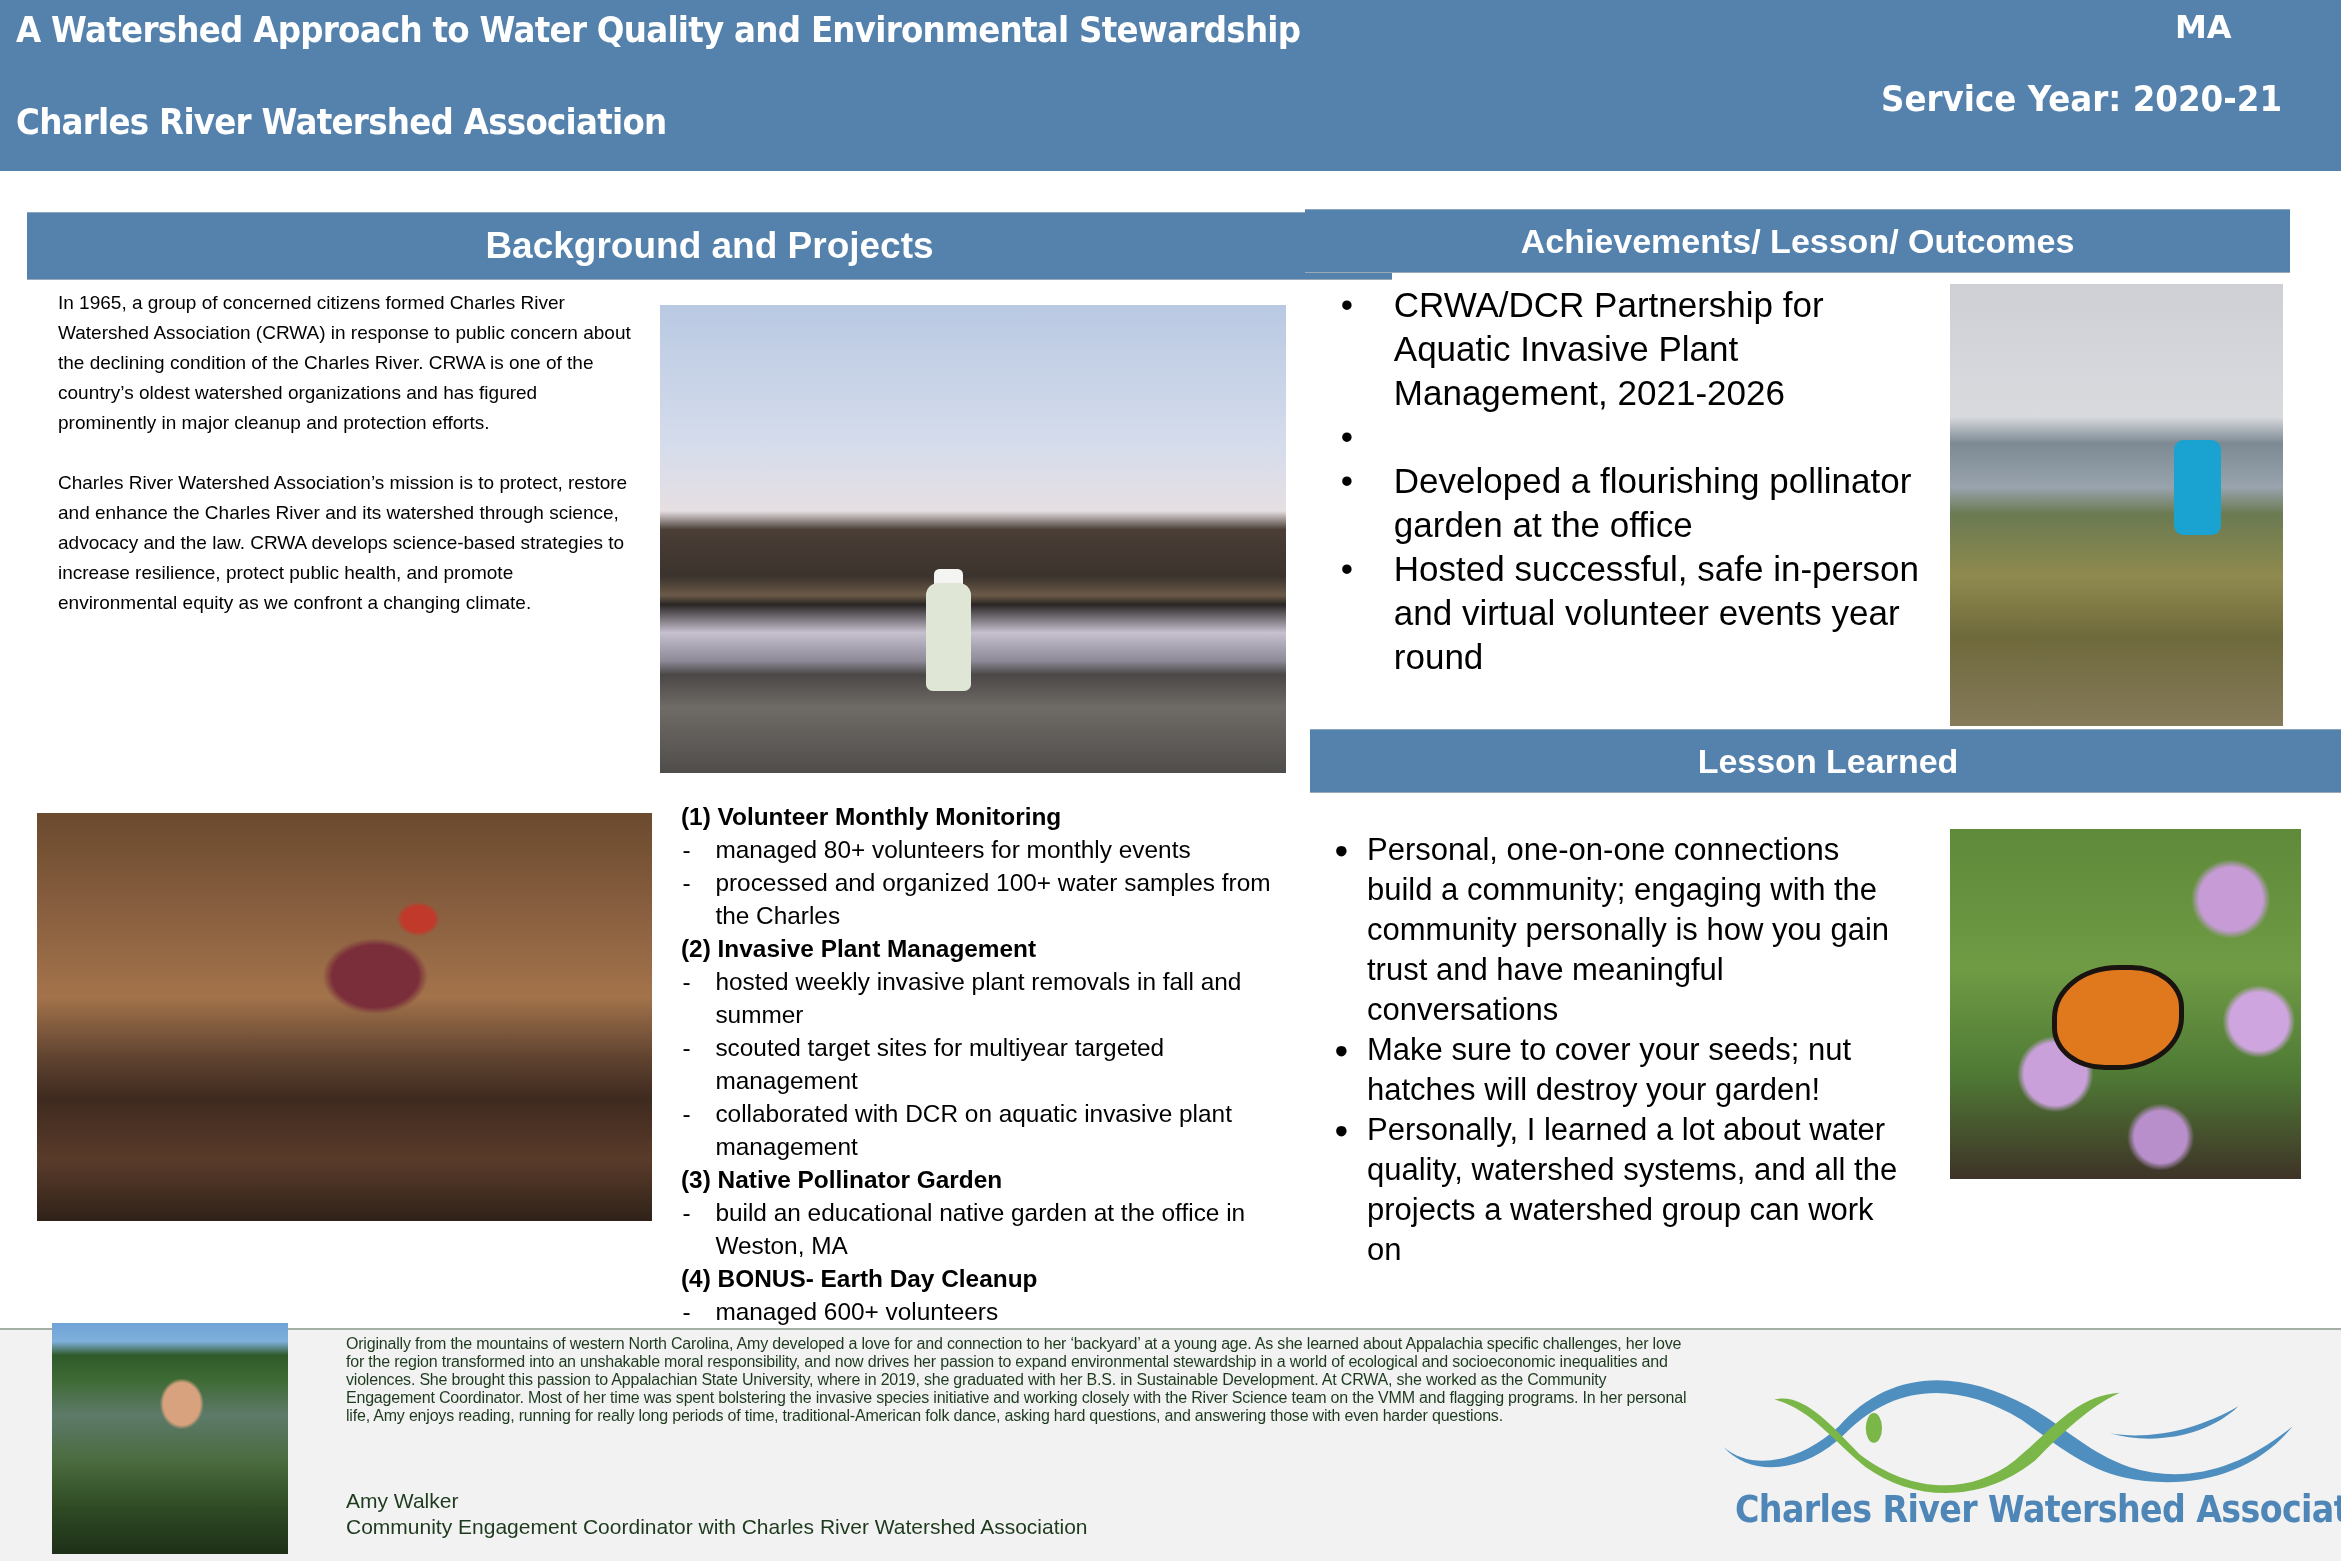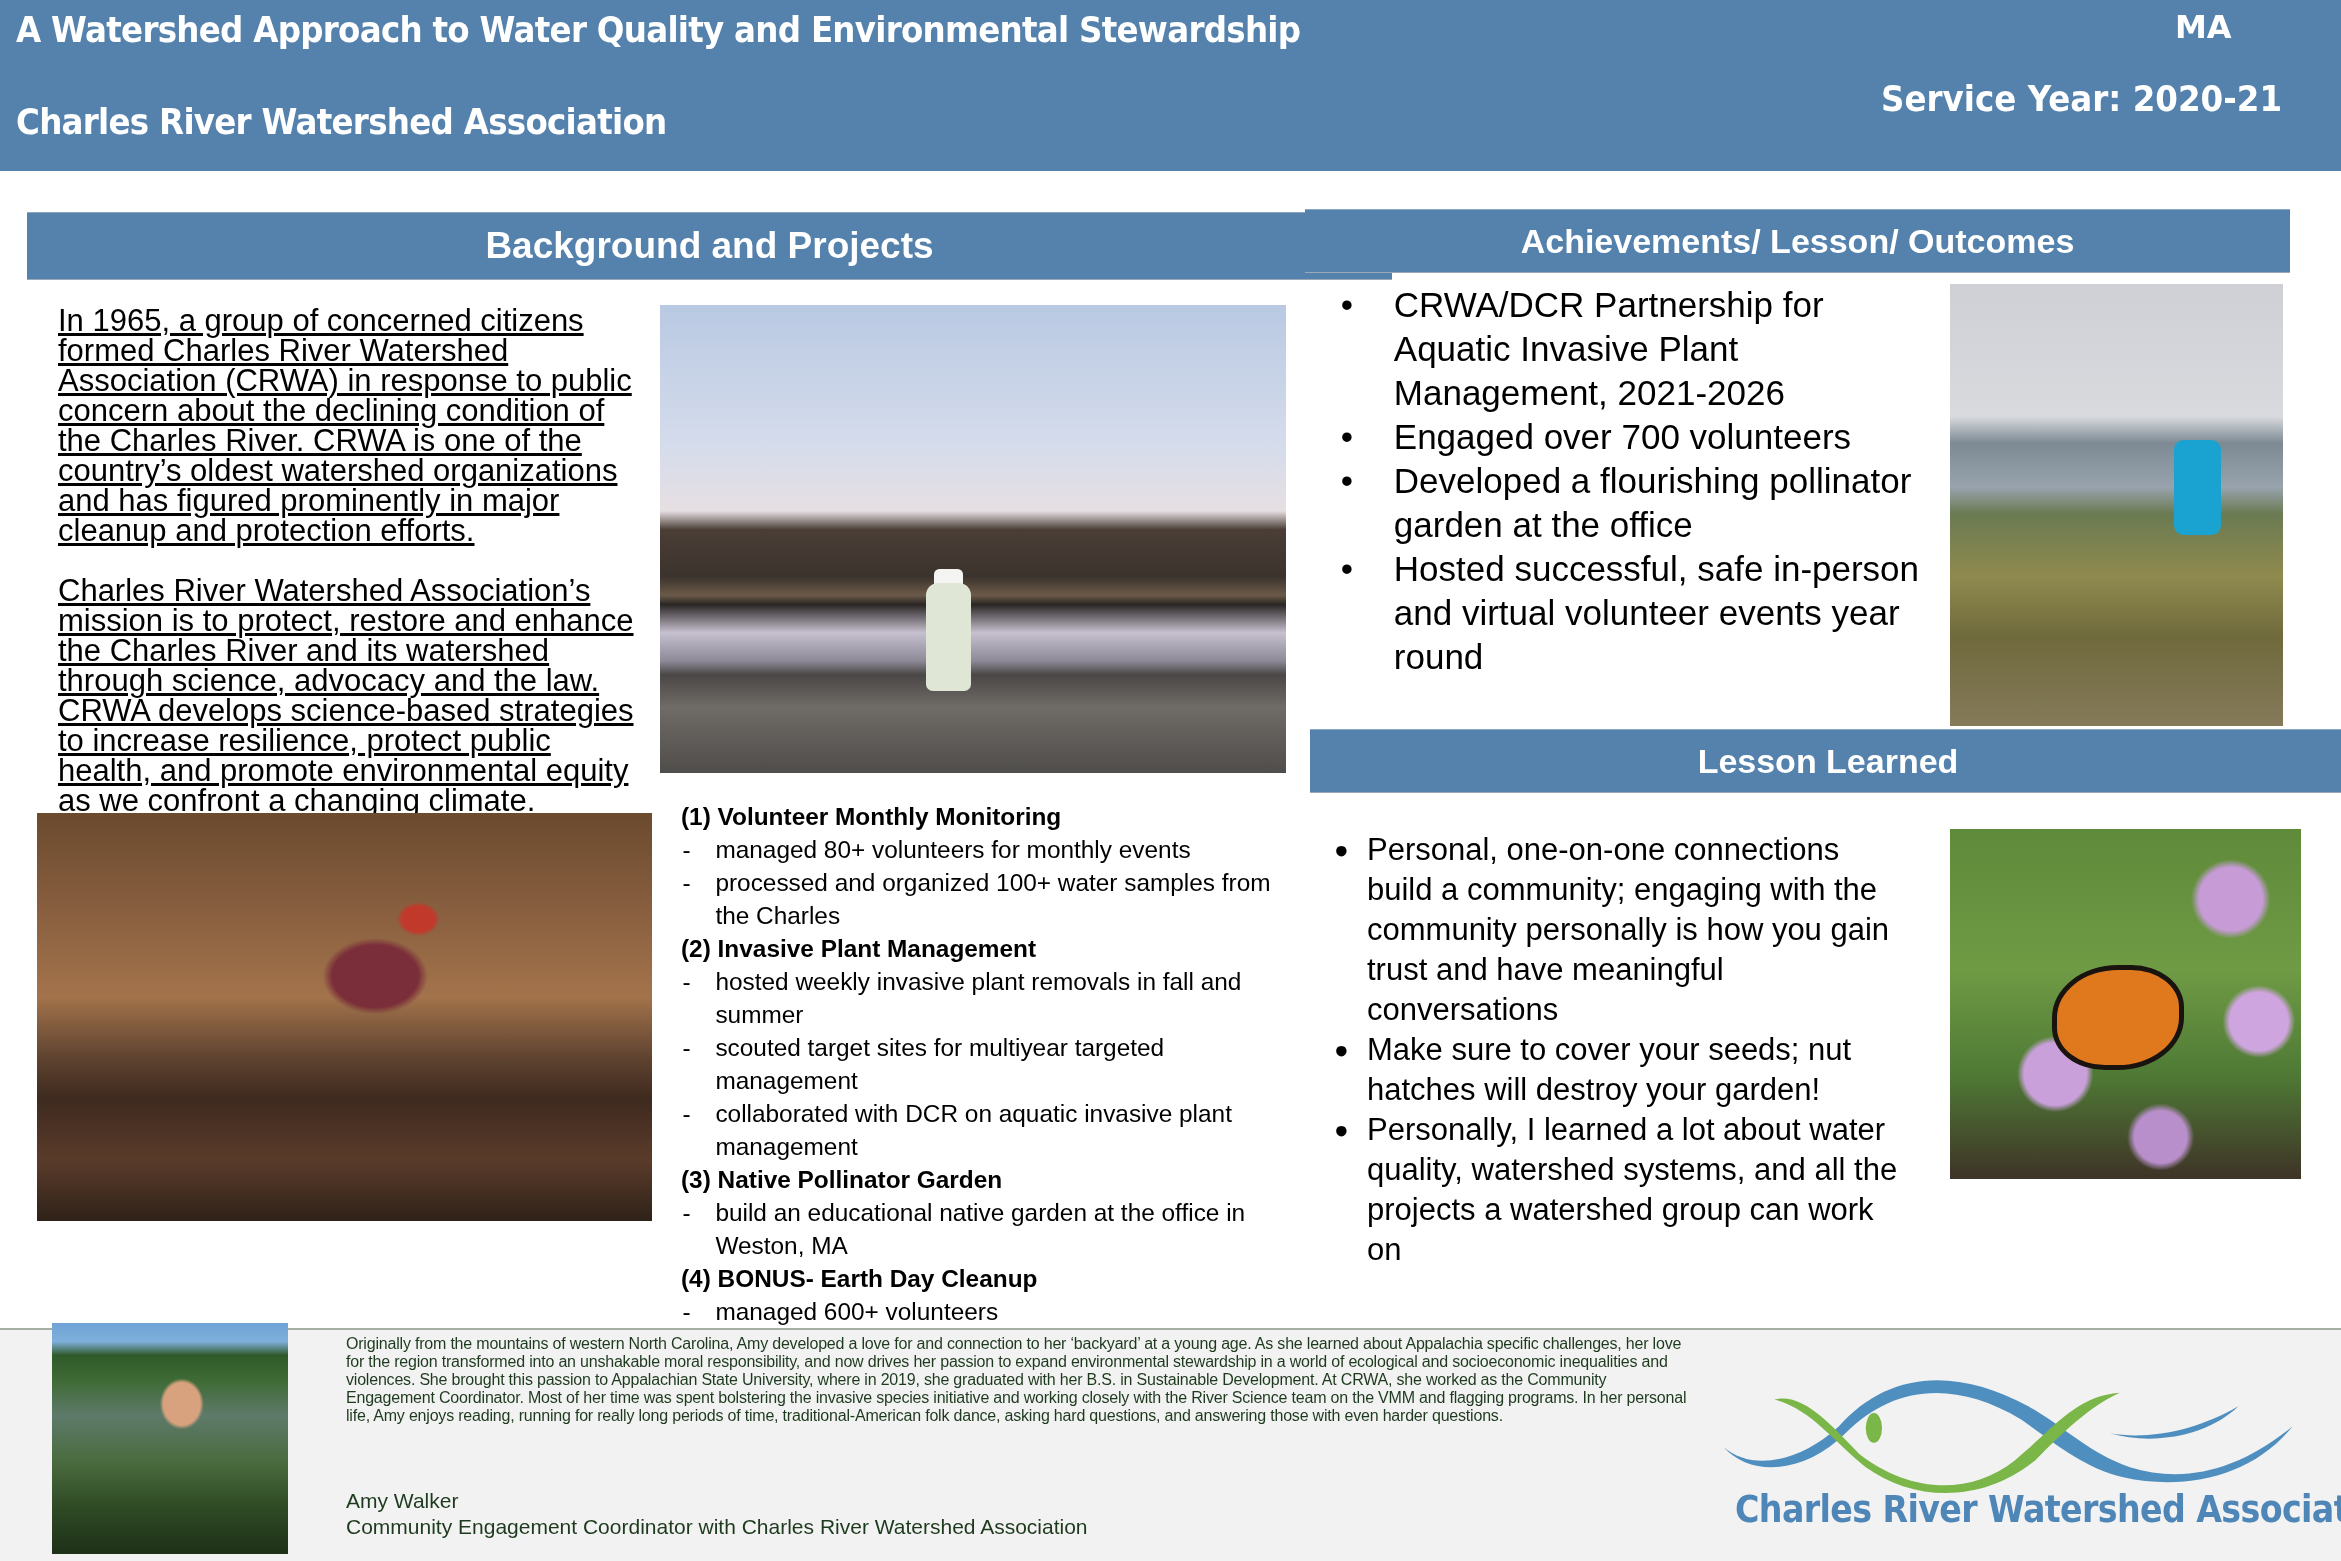--- a/index.html
+++ b/index.html
@@ -19,21 +19,21 @@
 
   
   .sec-head { background:#5582AD; color:#fff; font-weight:bold; text-align:center;
               border-top:1.4px solid #8aa6c2; border-bottom:1.4px solid #9aa9b8; box-sizing:border-box;
               display:flex; align-items:center; justify-content:center; }
   #bg-head { left:27px; top:212px; width:1365px; height:68px; font-size:37px; }
   #ach-head { left:1305px; top:209px; width:985px; height:64px; font-size:34px; }
   #les-head { left:1310px; top:729px; width:1036px; height:64px; font-size:34px; }
 
   
-  #bg-text { left:58px; top:306px; width:576px; font-size:31px; line-height:30px;text-decoration:underline; }
+  #bg-text { left:58px; top:288px; width:576px; font-size:19px; line-height:30px; }
   #bg-text p { margin:0 0 30px 0; }
 
   
   .photo { overflow:hidden; }
   #photo-river { left:660px; top:305px; width:626px; height:468px;
     background:
       linear-gradient(to bottom, #b9c9e2 0%, #d5dcec 30%, #e6dfe2 44%, #4a3e36 48%, #3b332d 58%, #6b5a48 62%, #2a2624 64%, #c6c0cf 70%, #8e8a98 76%, #4a4746 79%, #6f6b66 86%, #4f4d4b 100%); }
   #bottle { left:266px; top:278px; width:45px; height:108px; background:#dfe6d6; border-radius:12.2px 12.2px 6.8px 6.8px; }
   #bottle-cap { left:274px; top:264px; width:28.5px; height:23px; background:#f4f4f2; border-radius:5.4px; }
 
@@ -154,21 +154,20 @@
 </div>
 
 <div id="ach-head" class="abs sec-head">Achievements/ Lesson/ Outcomes</div>
 <ul id="ach-list" class="abs">
   <li>
       <span class="bullet-dot">•</span>
       <span>CRWA/DCR Partnership for Aquatic Invasive Plant Management, 2021-2026</span>
     </li>
   <li>
       <span class="bullet-dot">•</span>
-      <span>Engaged over 700 volunteers</span>
     </li>
   <li>
       <span class="bullet-dot">•</span>
       <span>Developed a flourishing pollinator garden at the office</span>
     </li>
   <li>
       <span class="bullet-dot">•</span>
       <span>Hosted successful, safe in-person and virtual volunteer events year round</span>
     </li>
 </ul>

